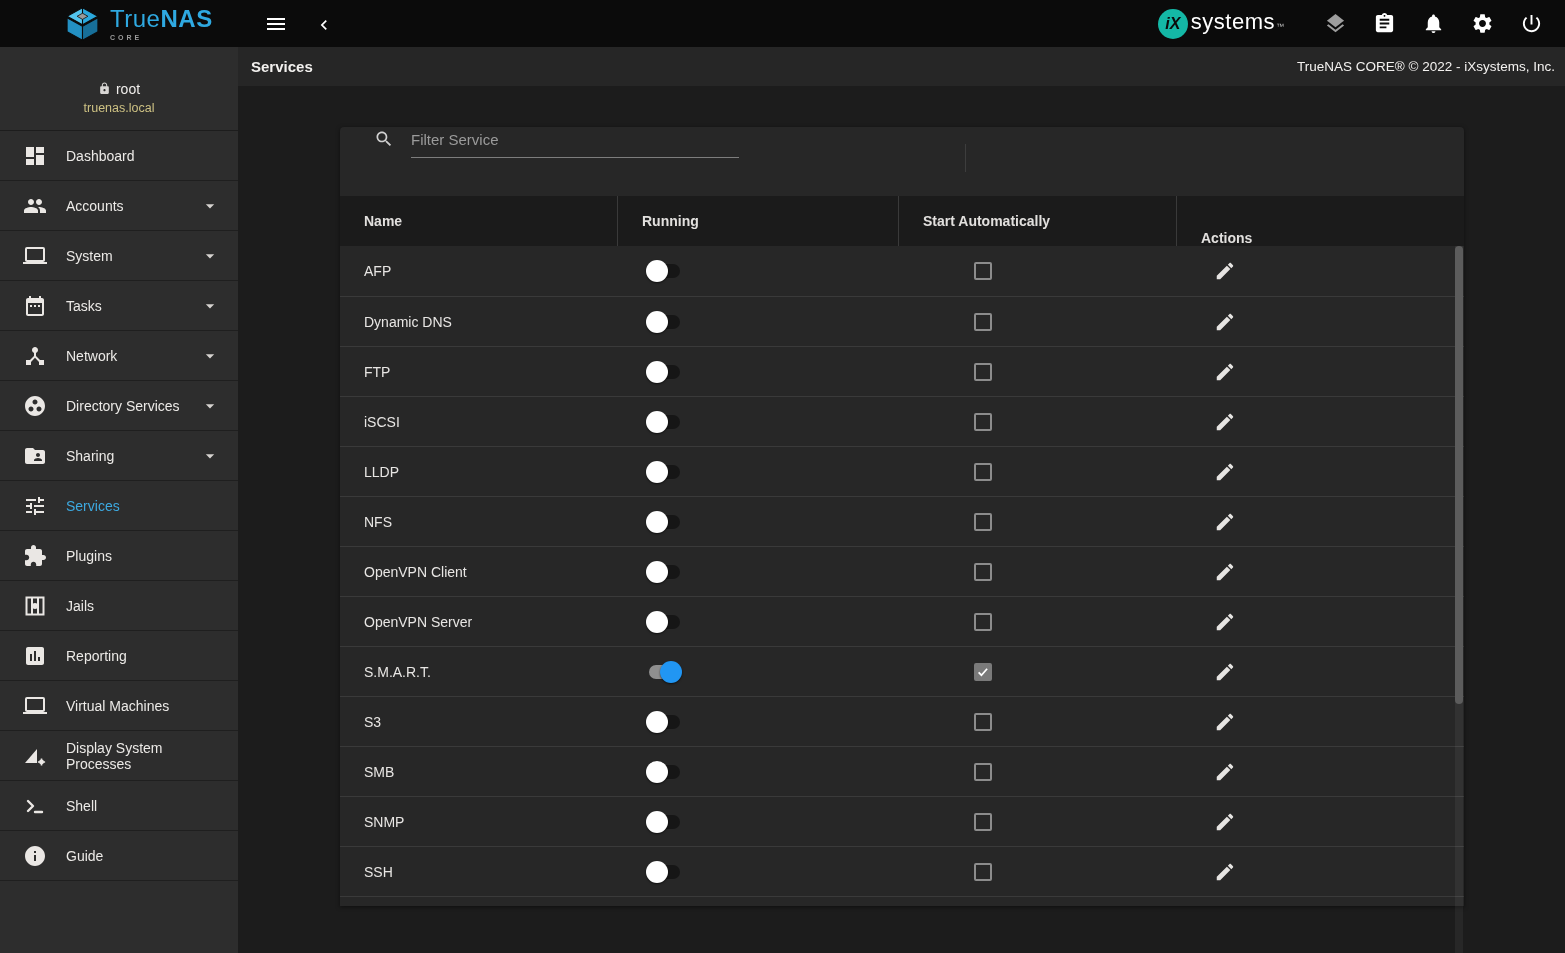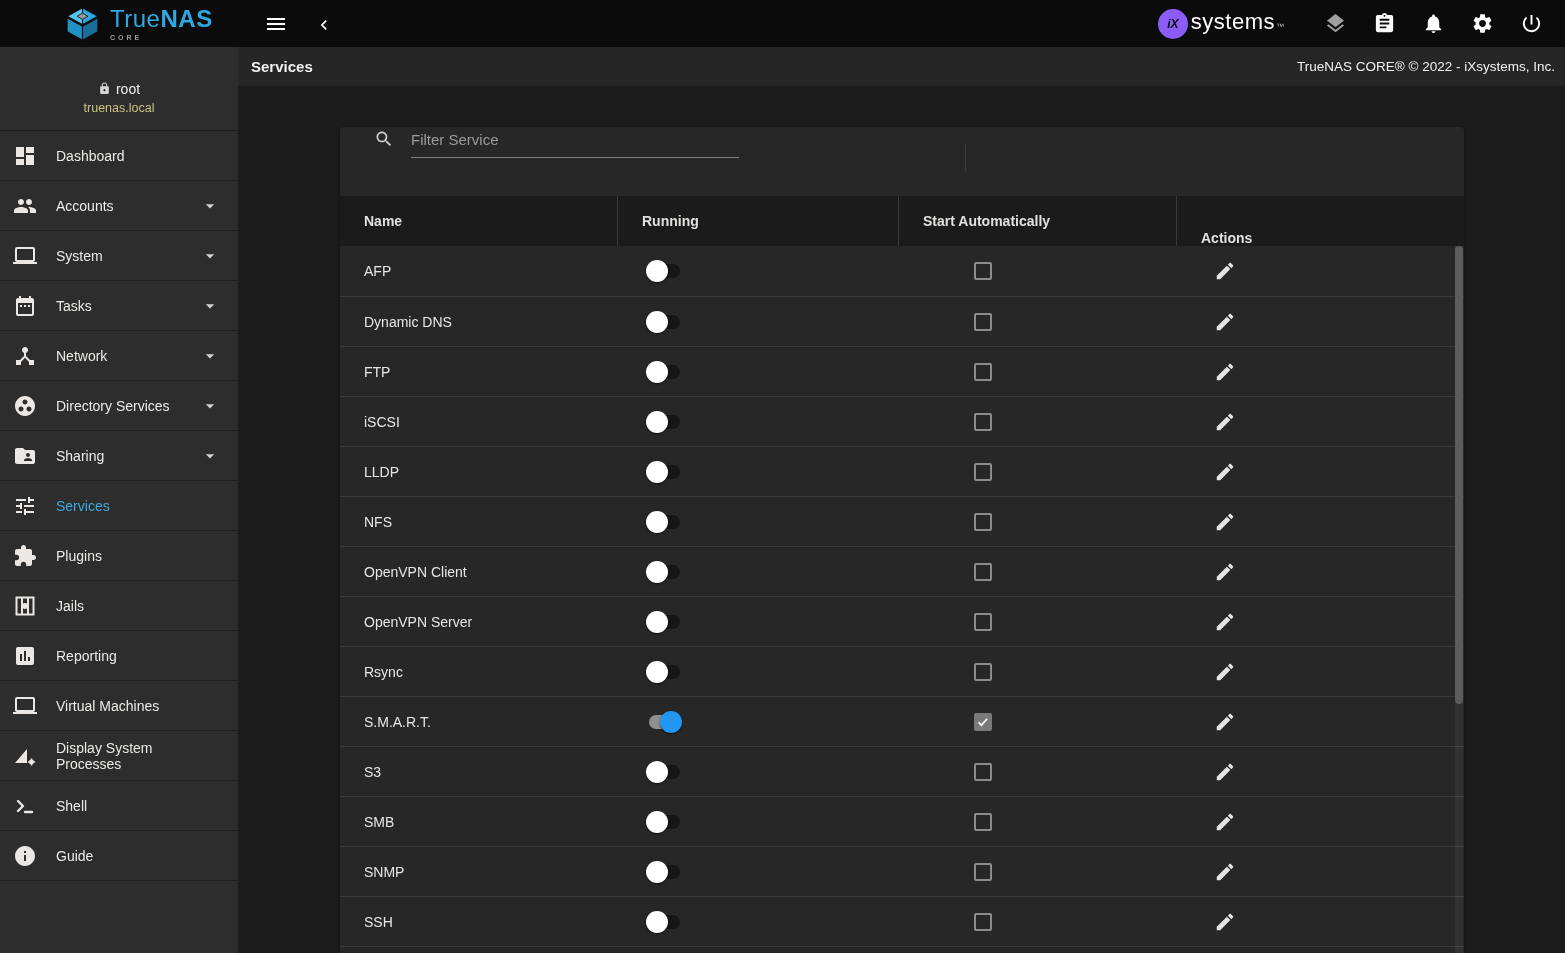--- a/index.html
+++ b/index.html
@@ -22,42 +22,42 @@
   .logo-line1{font-size:24px;color:var(--brand);letter-spacing:.5px;}
   .logo-line1 .lt{font-weight:400;}
   .logo-line1 .lb{font-weight:700;}
   .logo-core{font-size:7px;letter-spacing:3px;color:#9b9b9b;margin-top:3px;font-weight:700;}
   .tb-btn{width:24px;height:24px;color:#fff;margin-left:26px;}
   .tb-btn svg{width:24px;height:24px;}
   .tb-btn.small svg{width:20px;height:20px;margin-top:2px;}
   .topbar-right{margin-left:auto;display:flex;align-items:center;gap:26px;padding-right:22px;}
   .ixlogo{display:flex;align-items:baseline;color:#fff;margin-right:14px;}
   .ixmark{display:inline-flex;align-items:center;justify-content:center;width:30px;height:30px;
-    border-radius:50%;background:#8b5cf6;color:#0b0b0b;font-weight:700;font-style:italic;
-    font-size:12px;align-self:center;}
+    border-radius:50%;background:#14b8a6;color:#0b0b0b;font-weight:700;font-style:italic;
+    font-size:16px;align-self:center;}
   .ixtext{font-size:22px;font-weight:400;letter-spacing:.5px;margin-left:3px;}
   .ixtm{font-size:8px;color:#bbb;margin-left:1px;}
   .tr-icon{width:23px;height:23px;color:#fff;}
   .tr-icon svg{width:23px;height:23px;}
   .tr-icon.dim{color:#9e9e9e;}
 
   
   .crumbbar{position:absolute;left:238px;top:47px;right:0;height:39px;background:var(--crumb);
     display:flex;align-items:center;justify-content:space-between;padding:0 10px 0 13px;}
   .crumb-title{font-size:15px;font-weight:700;color:#f2f0ee;}
   .crumb-copy{font-size:13.5px;color:#f4f2f0;}
 
   
   .sidebar{position:absolute;left:0;top:47px;width:238px;bottom:0;background:var(--sidebar);}
   .user{height:84px;border-bottom:1px solid rgba(0,0,0,.35);display:flex;flex-direction:column;
     align-items:center;justify-content:center;padding-top:18px;}
   .user-name{display:flex;align-items:center;gap:5px;font-size:14px;color:#f0eeec;}
   .user-name svg{width:13px;height:13px;color:#d8d6d4;}
   .user-host{font-size:12.5px;color:var(--hostname);margin-top:4px;}
-  .nav-item{height:50px;display:flex;align-items:center;padding-left:13px;
+  .nav-item{height:50px;display:flex;align-items:center;padding-left:23px;
     border-bottom:1px solid rgba(0,0,0,.3);cursor:pointer;}
   .nicon{width:24px;height:24px;color:#eae7e4;flex:none;}
   .nicon svg{width:24px;height:24px;}
   .nlabel{margin-left:19px;font-size:14px;color:#eceae7;}
   .ncaret{margin-left:auto;margin-right:18px;width:20px;height:20px;color:#d6d3d0;}
   .ncaret svg{width:20px;height:20px;}
   .nav-item.active .nlabel{color:var(--nav-active);}
 
   
   .main{position:absolute;left:238px;top:86px;right:0;bottom:0;background:var(--main);}
@@ -555,43 +555,20 @@
     <div class="cell act c4">
       <button class="editbtn">
         <svg viewBox="0 0 24 24" fill="currentColor">
                 <path d="M3 17.25V21h3.75L17.81 9.94l-3.75-3.75L3 17.25zM20.71 7.04c.39-.39.39-1.02 0-1.41l-2.34-2.34c-.39-.39-1.02-.39-1.41 0l-1.83 1.83 3.75 3.75 1.83-1.83z"></path>
               </svg>
       </button>
     </div>
   </div>
         <div class="trow">
     <div class="cell name c1">
-            <span class="svc-name">Rsync</span>
-          </div>
-    <div class="cell running c2">
-      <div class="toggle">
-        <div class="track"></div>
-        <div class="thumbb"></div>
-      </div>
-    </div>
-    <div class="cell sa c3">
-      <div class="checkbox">
-        
-      </div>
-    </div>
-    <div class="cell act c4">
-      <button class="editbtn">
-        <svg viewBox="0 0 24 24" fill="currentColor">
-                <path d="M3 17.25V21h3.75L17.81 9.94l-3.75-3.75L3 17.25zM20.71 7.04c.39-.39.39-1.02 0-1.41l-2.34-2.34c-.39-.39-1.02-.39-1.41 0l-1.83 1.83 3.75 3.75 1.83-1.83z"></path>
-              </svg>
-      </button>
-    </div>
-  </div>
-        <div class="trow">
-    <div class="cell name c1">
             <span class="svc-name">S.M.A.R.T.</span>
           </div>
     <div class="cell running c2">
       <div class="toggle on">
         <div class="track"></div>
         <div class="thumbb"></div>
       </div>
     </div>
     <div class="cell sa c3">
       <div class="checkbox checked">

